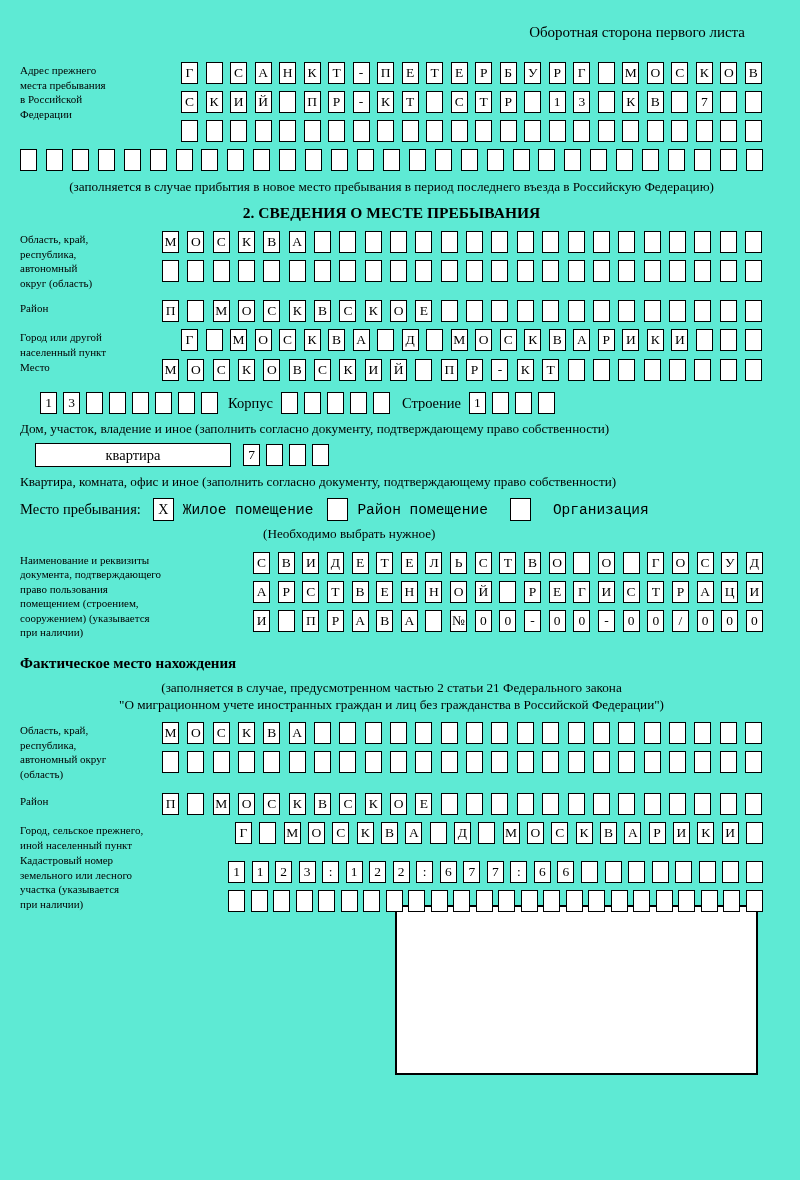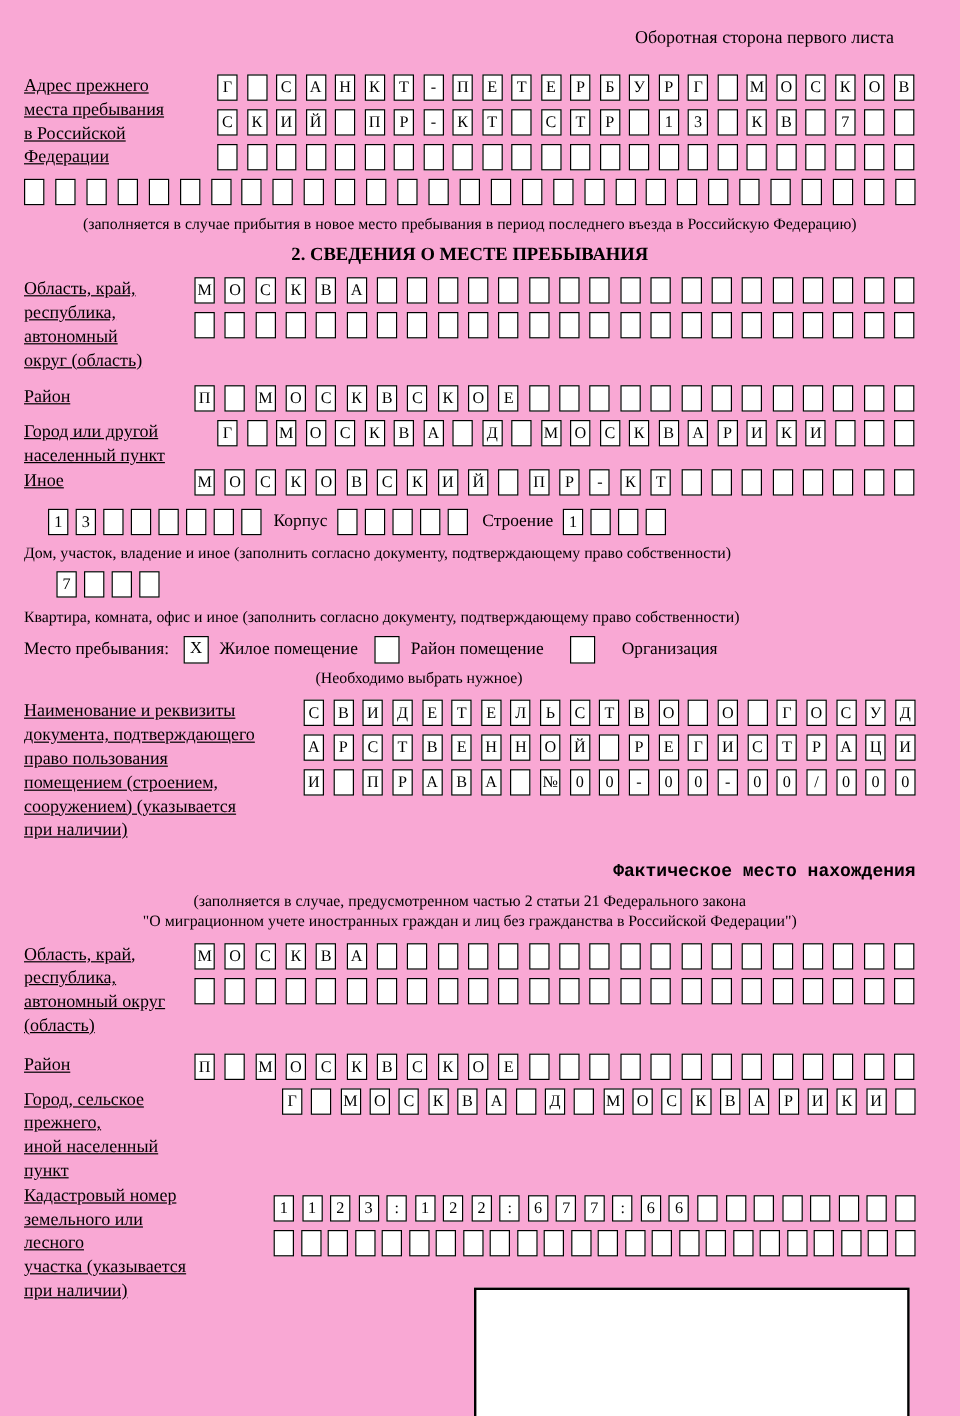--- a/index.html
+++ b/index.html
@@ -1,26 +1,26 @@
 <!DOCTYPE html>
 <html><head>
 <meta charset="utf-8">
 <style>
   * { margin:0; padding:0; box-sizing:border-box; }
   html,body { background:#ffffff; }
   body {
     width:800px; color:#000;
     font-family:"Liberation Serif","DejaVu Serif",serif;
   }
-  .page { width:800px; height:1180px; padding:24px 0 0 20px; overflow:hidden; background:#f9a8d4; }
+  .page { width:800px; height:1180px; padding:24px 0 0 20px; overflow:hidden; background:#5eead4; }
 
   .hdr { width:743px; text-align:right; font-size:15px; padding-right:18px; margin-bottom:21px; }
 
   .field { display:flex; align-items:flex-start; }
-  .flabel { font-size:15px; line-height:1.32; white-space:pre-line; flex-shrink:0; padding-top:1px;text-decoration:underline; }
+  .flabel { font-size:11px; line-height:1.32; white-space:pre-line; flex-shrink:0; padding-top:1px; }
   .lw161 { width:161px; }
   .lw142 { width:142px; }
   .lw233 { width:233px; }
 
   .boxrow { display:flex; justify-content:space-between; height:22px; margin-bottom:7px; }
   .cbox {
     width:17px; height:22px; border:1.7px solid #000; background:#fff;
     display:flex; align-items:center; justify-content:center;
     font-size:13.5px; flex-shrink:0;
   }
@@ -45,29 +45,29 @@
   .house-line { display:flex; align-items:center; margin:2px 0 4px 10px; height:26px; }
   .apt-line { display:flex; align-items:center; margin:5px 0 5px 15px; height:26px; }
   .inline-label { font-size:14.5px; }
 
   .stay-line { display:flex; align-items:center; margin:7px 0 3px 0; height:24px; }
   .checkbox {
     width:21px; height:23px; border:1.7px solid #000; display:inline-flex; flex-shrink:0;
     align-items:center; justify-content:center; font-size:14px; background:#fff;
   }
   .stay-lbl { font-size:14.5px; margin-right:12px; }
-  .opt-lbl { font-size:14.5px; margin:0 14px 0 9px; }
+  .opt-lbl { font-size:14.5px; margin:0 14px 0 9px;font-family:Liberation Mono, monospace; }
   .choose-note { margin:3px 0 10px 243px; }
 
   .mt10 { margin-top:10px; }
   .mt12 { margin-top:12px; }
   .mb9  { margin-bottom:9px; }
   .doc-field { margin-top:7px; }
 
-  .fact-title { font-weight:bold; font-size:15px; text-align:right; width:743px; margin-top:15px;font-family:Liberation Mono, monospace; }
+  .fact-title { font-weight:bold; font-size:15px; text-align:left; width:743px; margin-top:15px; }
   .fact-note { margin:7px 0 9px; }
 
   .cad-rows { padding-top:9px; }
 
   .stamp-box { width:363px; height:170px; border:2px solid #000; margin:-14px 0 9px 375px; background:#fff; }
 </style>
 </head>
 <body>
 
 <div class="page">
@@ -311,21 +311,21 @@
         <span class="cbox">И</span>
         <span class="cbox">К</span>
         <span class="cbox">И</span>
         <span class="cbox"></span>
         <span class="cbox"></span>
         <span class="cbox"></span>
       </div>
   </div>
 
   <div class="field">
-    <div class="flabel lw142">Иное</div>
+    <div class="flabel lw142">Место</div>
     <div class="boxrow w600">
         <span class="cbox">М</span>
         <span class="cbox">О</span>
         <span class="cbox">С</span>
         <span class="cbox">К</span>
         <span class="cbox">О</span>
         <span class="cbox">В</span>
         <span class="cbox">С</span>
         <span class="cbox">К</span>
         <span class="cbox">И</span>
@@ -370,20 +370,23 @@
     <div class="boxrow gapped" style="margin:0;">
         <span class="cbox">1</span>
         <span class="cbox"></span>
         <span class="cbox"></span>
         <span class="cbox"></span>
       </div>
   </div>
   <div class="note">Дом, участок, владение и иное (заполнить согласно документу, подтверждающему право собственности)</div>
 
   <div class="apt-line">
+    <div class="widebox" style="width:196px;">
+      <span>квартира</span>
+    </div>
     <div class="boxrow gapped" style="margin:0 0 0 12px;">
         <span class="cbox">7</span>
         <span class="cbox"></span>
         <span class="cbox"></span>
         <span class="cbox"></span>
       </div>
   </div>
   <div class="note">Квартира, комната, офис и иное (заполнить согласно документу, подтверждающему право собственности)</div>
 
   <div class="stay-line">

